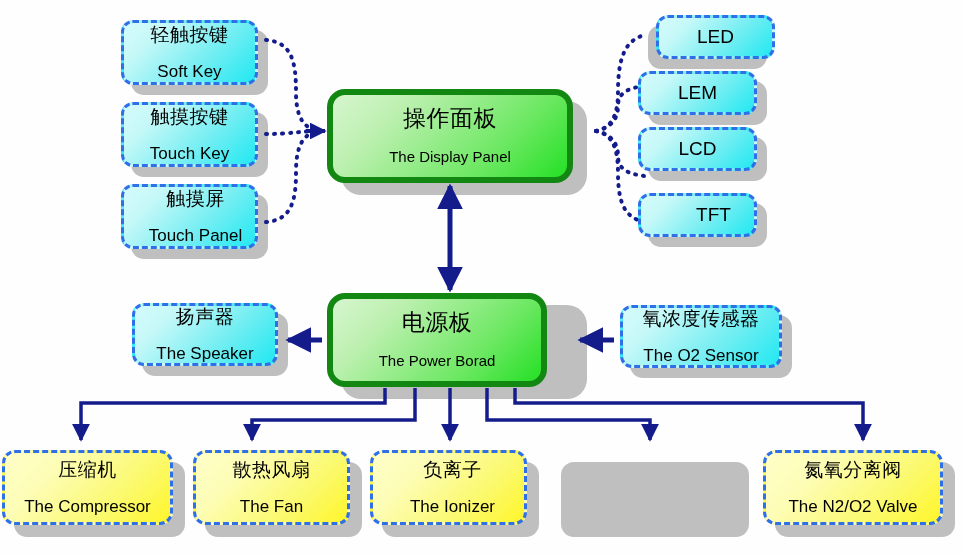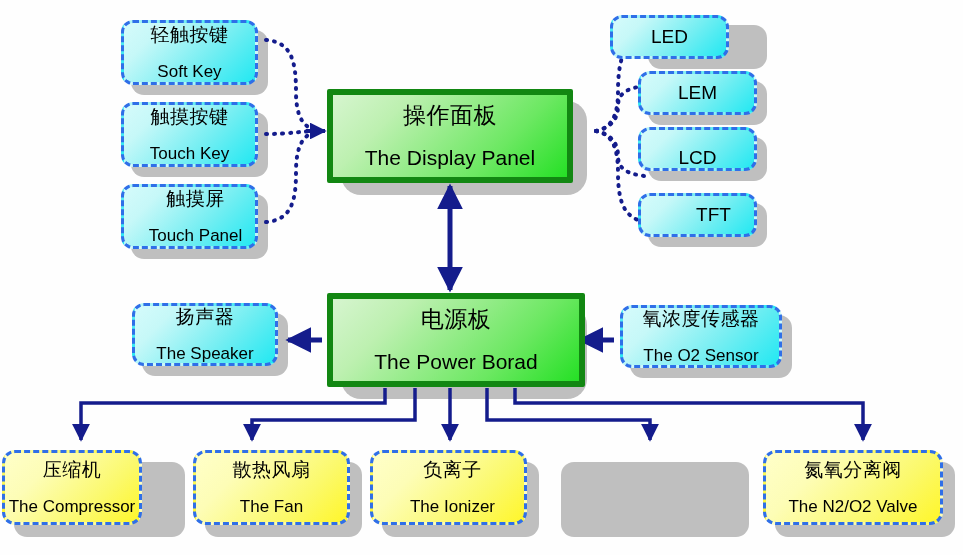--- a/index.html
+++ b/index.html
@@ -59,25 +59,25 @@
   }
   
   .yellow {
     border: 3px dashed #2f6fe8;
     border-radius: 13px;
     background: linear-gradient(135deg, #ffffc9 0%, #fdfdb6 28%, #fbf96a 70%, #fff62a 100%);
   }
   
   .green {
     border: 6px solid #128712;
-    border-radius: 2px;
+    border-radius: 18px;
     background: linear-gradient(135deg, #d6f5cf 0%, #bdf0b0 25%, #6ce862 70%, #25e025 100%);
   }
   .green .cn { font-size: 23px; }
-  .green .en { font-size: 21px; }
+  .green .en { font-size: 15px; }
 
   
   #wires {
     position: absolute;
     left: 0; top: 0;
     width: 963px;
     height: 555px;
     z-index: 4;
     pointer-events: none;
   }
@@ -155,57 +155,57 @@
   <div class="node cyan" style="left:121px;top:102px;width:137px;height:65px;">
     <div class="cn">触摸按键</div>
     <div class="en">Touch Key</div>
   </div>
 
   <div class="node cyan" style="left:121px;top:184px;width:137px;height:65px;padding-left:12px;">
     <div class="cn">触摸屏</div>
     <div class="en">Touch Panel</div>
   </div>
 
-  <div class="node cyan single" style="left:610px;top:15px;width:119px;height:44px;">
+  <div class="node cyan single" style="left:656px;top:15px;width:119px;height:44px;">
     <div class="en">LED</div>
   </div>
 
   <div class="node cyan single" style="left:638px;top:71px;width:119px;height:44px;">
     <div class="en">LEM</div>
   </div>
 
-  <div class="node cyan single" style="left:638px;top:127px;width:119px;height:44px;justify-content:flex-end;">
+  <div class="node cyan single" style="left:638px;top:127px;width:119px;height:44px;">
     <div class="en">LCD</div>
   </div>
 
   <div class="node cyan single" style="left:638px;top:193px;width:119px;height:44px;padding-left:32px;">
     <div class="en">TFT</div>
   </div>
 
   <div class="node green" style="left:327px;top:89px;width:246px;height:94px;">
     <div class="cn">操作面板</div>
     <div class="en">The Display Panel</div>
   </div>
 
-  <div class="node green" style="left:327px;top:293px;width:258px;height:94px;">
+  <div class="node green" style="left:327px;top:293px;width:220px;height:94px;">
     <div class="cn">电源板</div>
     <div class="en">The Power Borad</div>
   </div>
 
   <div class="node cyan" style="left:132px;top:303px;width:146px;height:63px;">
     <div class="cn">扬声器</div>
     <div class="en">The Speaker</div>
   </div>
 
   <div class="node cyan" style="left:620px;top:305px;width:162px;height:63px;text-align:center;">
     <div class="cn">氧浓度传感器</div>
     <div class="en">The O2 Sensor</div>
   </div>
 
-  <div class="node yellow" style="left:2px;top:450px;width:140px;height:75px;">
+  <div class="node yellow" style="left:2px;top:450px;width:171px;height:75px;">
     <div class="cn">压缩机</div>
     <div class="en">The Compressor</div>
   </div>
 
   <div class="node yellow" style="left:193px;top:450px;width:157px;height:75px;">
     <div class="cn">散热风扇</div>
     <div class="en">The Fan</div>
   </div>
 
   <div class="node yellow" style="left:370px;top:450px;width:157px;height:75px;padding-left:8px;">

